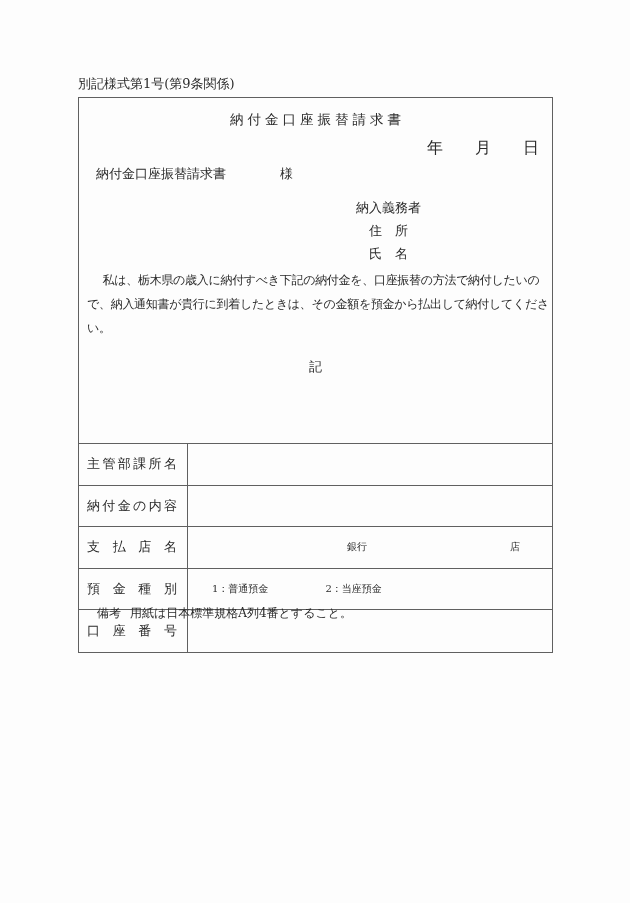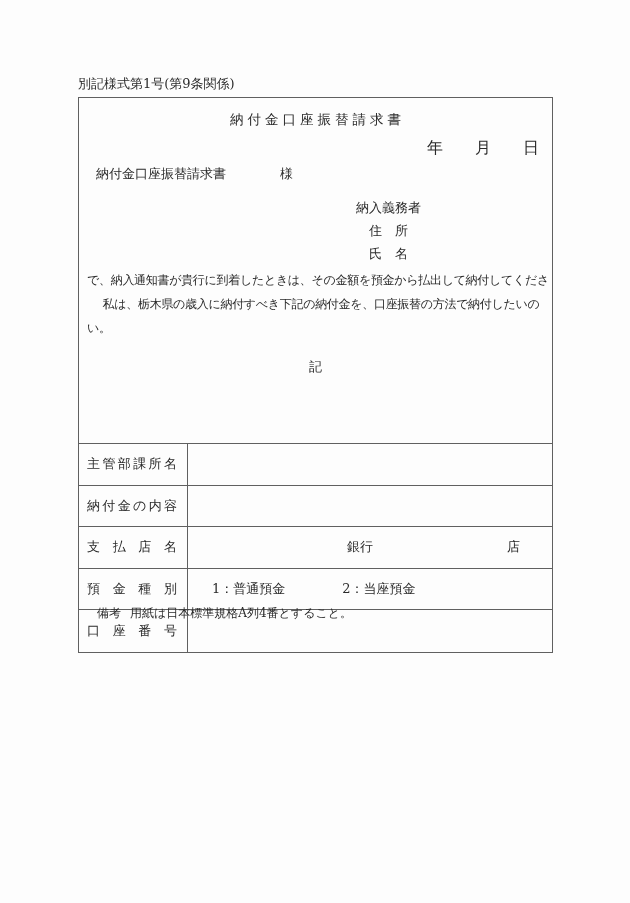--- a/index.html
+++ b/index.html
@@ -96,21 +96,21 @@
     display: flex;
     justify-content: space-between;
     align-items: center;
     padding: 0 10px 0 8px;
     font-size: 13px;
   }
   .tvalue {
     flex: 1;
     display: flex;
     align-items: center;
-    font-size: 13px;
+    font-size: 10px;
     white-space: nowrap;
   }
   .bank-suffix { margin-left: 159px; }
   .branch-suffix { margin-left: auto; margin-right: 32px; }
   .deposit-option-1 { margin-left: 24px; }
   .deposit-option-2 { margin-left: 57px; }
   .note {
     position: absolute;
     left: 97px; top: 605px;
     font-size: 12px;
@@ -135,22 +135,22 @@
       <span>納付金口座振替請求書</span><span class="honorific">様</span>
     </div>
 
     <div class="payer-block">
       <div>納入義務者</div>
       <div class="payer-line">住　所</div>
       <div class="payer-line">氏　名</div>
     </div>
 
     <div class="body-text">
+      <div class="body-line indent">私は、栃木県の歳入に納付すべき下記の納付金を、口座振替の方法で納付したいの</div>
       <div class="body-line">で、納入通知書が貴行に到着したときは、その金額を預金から払出して納付してくださ</div>
-      <div class="body-line indent">私は、栃木県の歳入に納付すべき下記の納付金を、口座振替の方法で納付したいの</div>
       <div class="body-line">い。</div>
     </div>
 
     <div class="record-marker">記</div>
 
     <div class="form-table">
 
       <div class="trow">
         <div class="tlabel justify-chars">
             <span>主</span>

